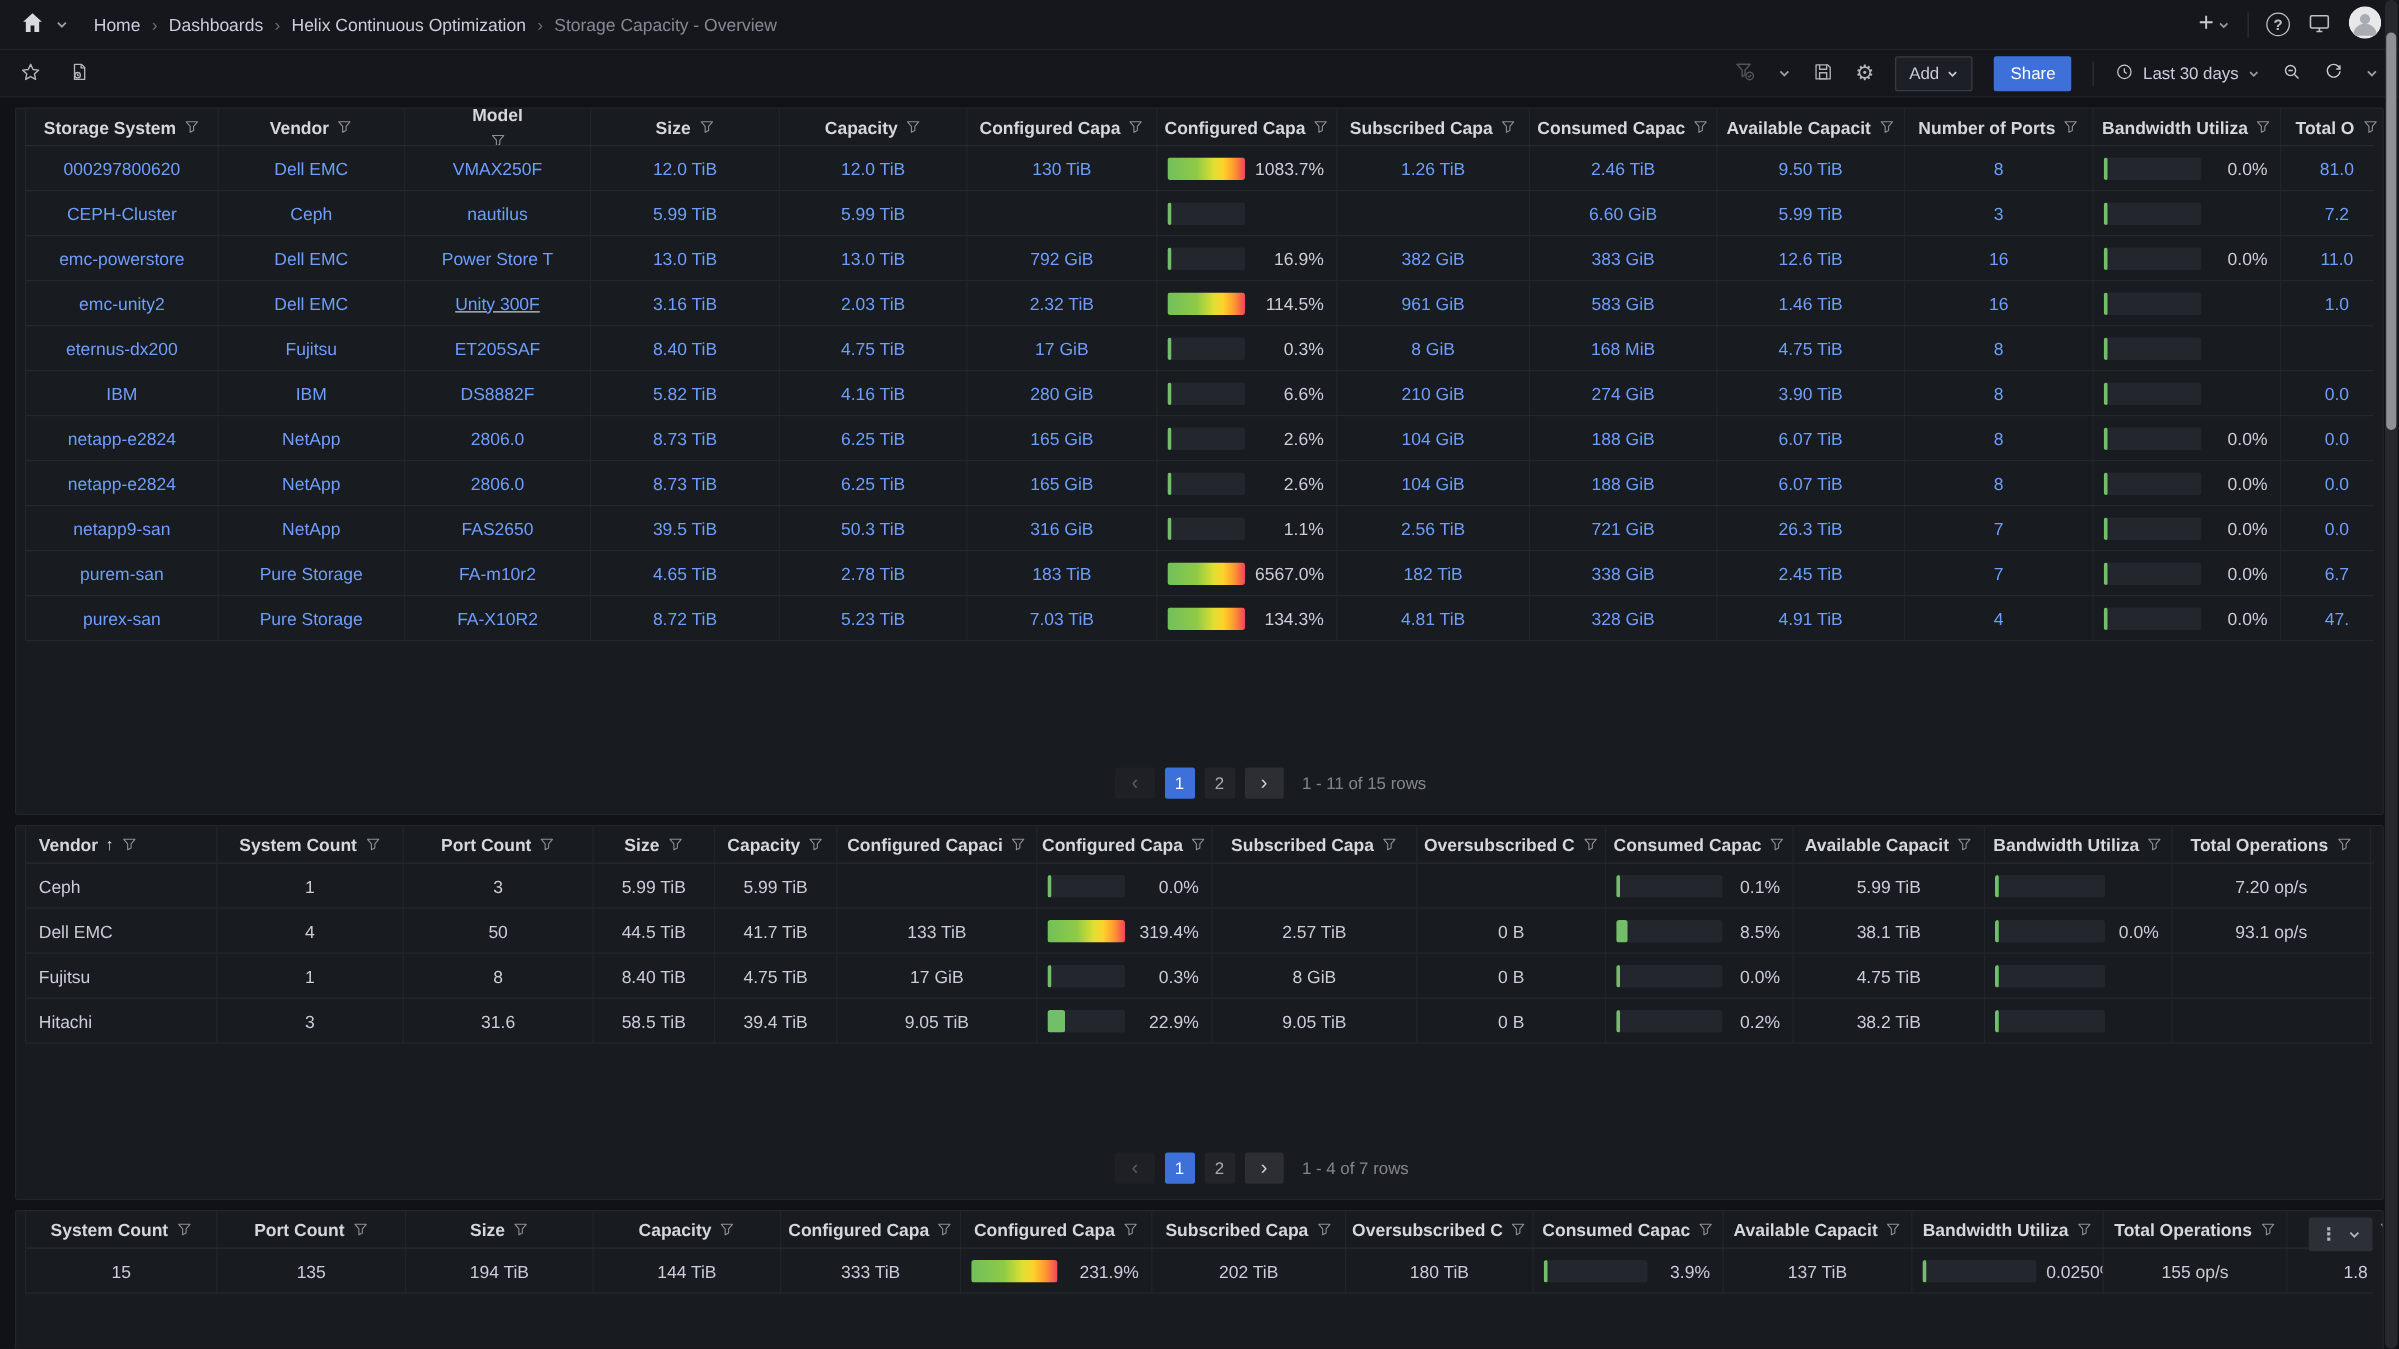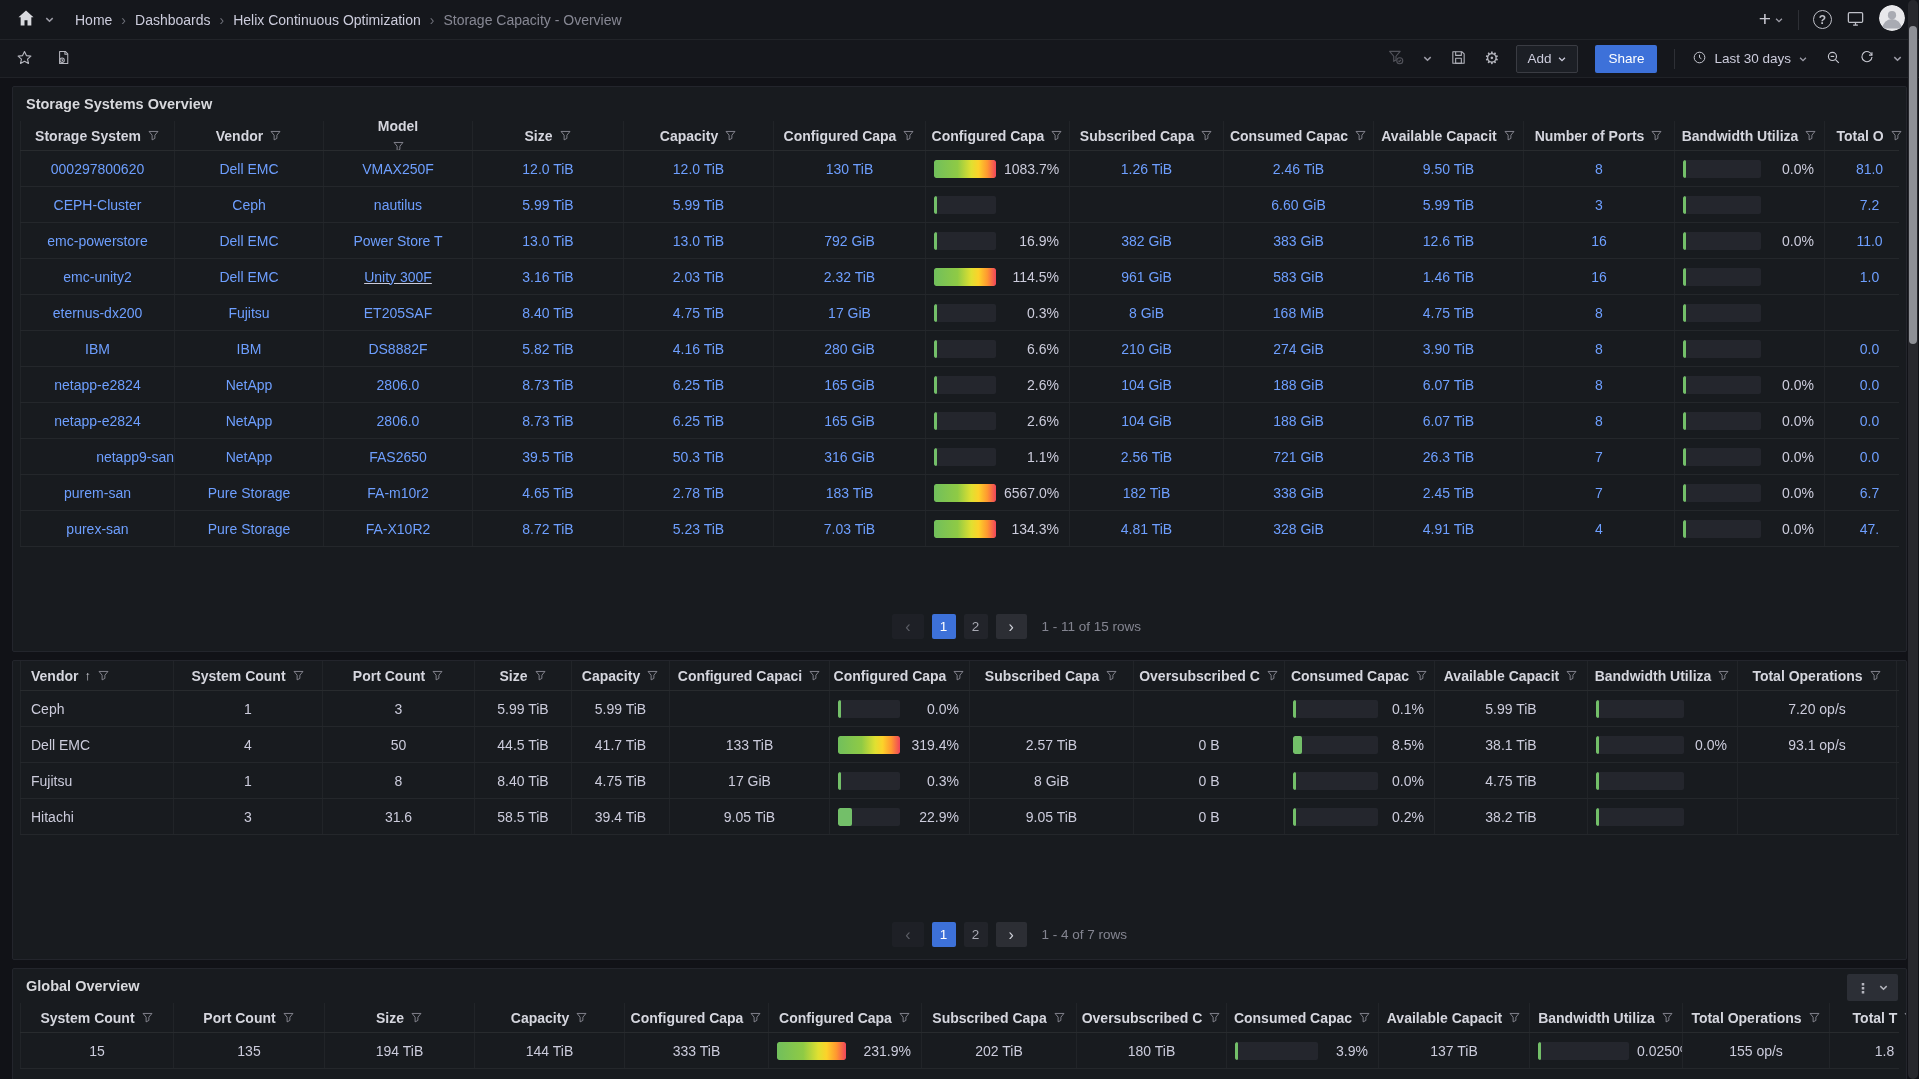--- a/index.html
+++ b/index.html
@@ -248,21 +248,20 @@
     <span class="chev">
       <svg width="11" height="11" viewBox="0 0 12 12" fill="none" stroke="#9d9da8" stroke-width="1.6">
           <path d="M2.5 4.5L6 8l3.5-3.5"></path>
         </svg>
     </span>
   </div>
 </div>
 
 <main class="main">
   <section class="panel p1">
-    <div class="p-title">Storage Systems Overview</div>
     <div class="table">
         <div class="thead">
           <div class="th" style="width: 155px;">
             <span>Storage System</span>
             <svg width="13" height="13" viewBox="0 0 16 16">
               <path d="M2.5 3h11L9.7 7.6v4l-3.4 1.8V7.6L2.5 3z" fill="none" stroke="#8d8e98" stroke-width="1.1" stroke-linejoin="round"></path>
             </svg>
           </div>
           <div class="th" style="width: 149px;">
             <span>Vendor</span>
@@ -703,21 +702,21 @@
               <div class="slot" style="width: 78px;">
                 <div class="fill sliver"></div>
               </div>
               <span class="g-label">0.0%</span>
             </div>
             <div class="td" style="width: 90px;">
               <span class="cell-text link">0.0</span>
             </div>
           </div>
           <div class="tr">
-            <div class="td" style="width: 155px; justify-content: flex-end;">
+            <div class="td" style="width: 155px;">
               <span class="cell-text link">netapp9-san</span>
             </div>
             <div class="td" style="width: 149px;">
               <span class="cell-text link">NetApp</span>
             </div>
             <div class="td" style="width: 149px;">
               <span class="cell-text link">FAS2650</span>
             </div>
             <div class="td" style="width: 151px;">
               <span class="cell-text link">39.5 TiB</span>
@@ -1147,21 +1146,20 @@
     <div class="pagination">
         <div class="pg-btn pg-nav disabled">‹</div>
         <div class="pg-btn active">1</div>
         <div class="pg-btn">2</div>
         <div class="pg-btn pg-nav">›</div>
         <span class="pg-summary">1 - 4 of 7 rows</span>
       </div>
   </section>
 
   <section class="panel p3">
-    <div class="p-title">Global Overview</div>
     <div class="panel-menu">
       <span class="kebab">⋮</span>
       <svg width="11" height="11" viewBox="0 0 12 12" fill="none" stroke="#b4b5bd" stroke-width="1.6">
           <path d="M2.5 4.5L6 8l3.5-3.5"></path>
         </svg>
     </div>
     <div class="table">
         <div class="thead">
           <div class="th" style="width: 154px;">
             <span>System Count</span>

